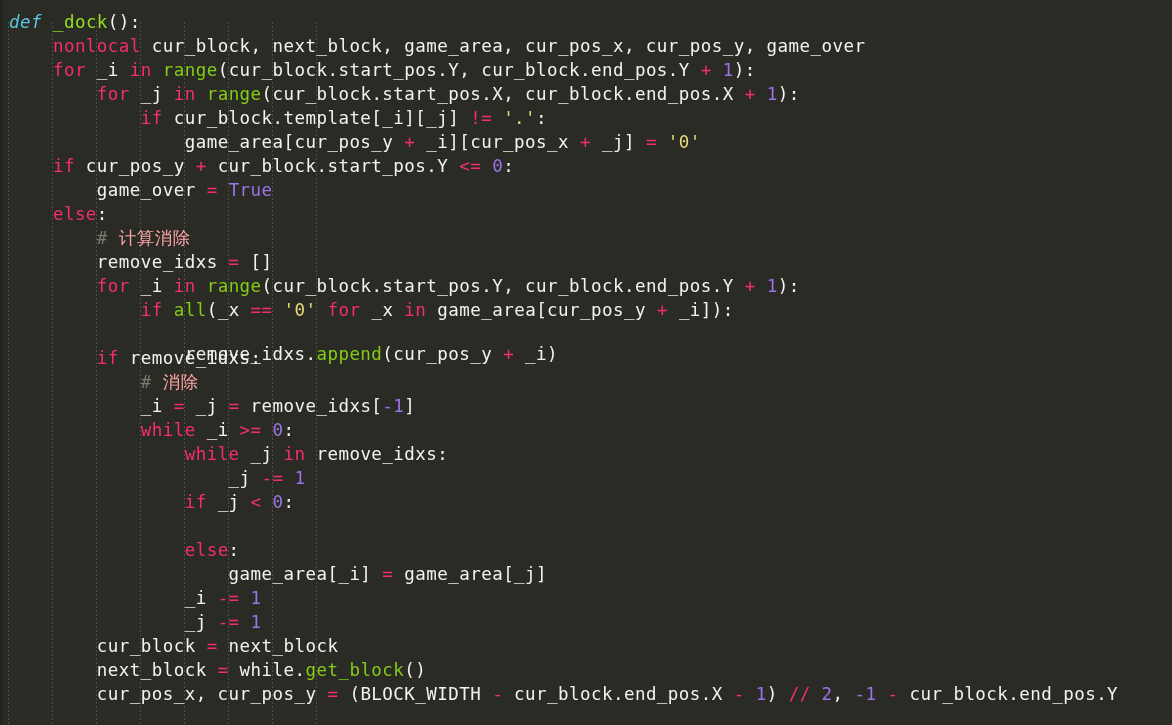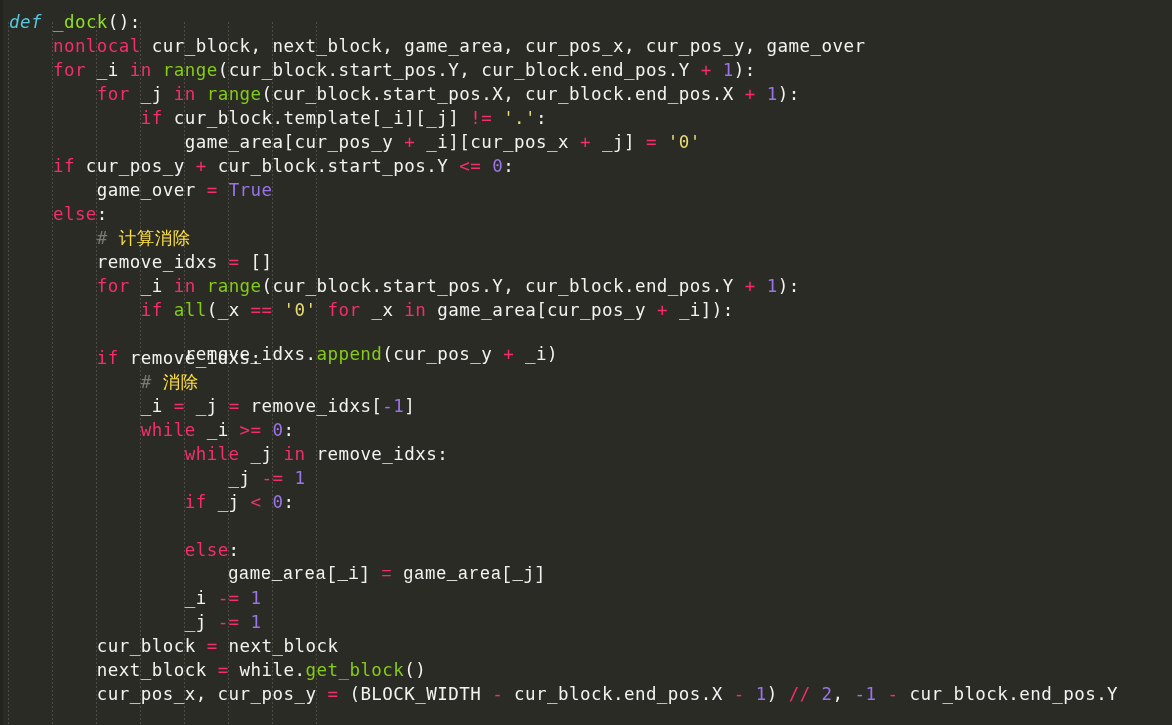--- a/index.html
+++ b/index.html
@@ -57,21 +57,21 @@
   .t-kw-def    { color: #58c9e0; font-style: italic; }  
   .t-fn        { color: #8fe122; }            
   .t-builtin   { color: #84cc16; }            
   .t-op        { color: #f42e6b; }            
   .t-num       { color: #9a74e8; }            
   .t-str       { color: #e6dc74; }            
   .t-const     { color: #9a74e8; margin-top: 36px; }            
   .t-plain     { color: #f2f2f0; }            
   .t-comment   { color: #7a7a70; }
   .t-comment-cjk {
-    color: #fde047;
+    color: #fca5a5;
     font-family: "DejaVu Sans", "Liberation Sans", sans-serif;
   }
 </style>
 </head>
 <body>
 
 <div id="editor">
 
   <div id="gutter-strip"></div>
 
@@ -102,21 +102,21 @@
       <div class="code-line" style="top: 298px; letter-spacing: 0.4441px;"><span class="tok t-plain">            </span><span class="tok t-kw">if</span><span class="tok t-plain"> </span><span class="tok t-builtin">all</span><span class="tok t-plain">(_x </span><span class="tok t-op">==</span><span class="tok t-plain"> </span><span class="tok t-str">'0'</span><span class="tok t-plain"> </span><span class="tok t-kw">for</span><span class="tok t-plain"> _x </span><span class="tok t-kw">in</span><span class="tok t-plain"> game_area[cur_pos_y </span><span class="tok t-op">+</span><span class="tok t-plain"> _i]):</span></div>
       <div class="code-line" style="top: 322px; letter-spacing: 0.4441px; margin-top: 20px;"><span class="tok t-plain">                </span><span class="tok t-plain">remove_idxs.</span><span class="tok t-builtin">append</span><span class="tok t-plain">(cur_pos_y </span><span class="tok t-op">+</span><span class="tok t-plain"> _i)</span></div>
       <div class="code-line" style="top: 346px; letter-spacing: 0.4441px;"><span class="tok t-plain">        </span><span class="tok t-kw">if</span><span class="tok t-plain"> remove_idxs:</span></div>
       <div class="code-line" style="top: 370px; letter-spacing: 0.4441px;"><span class="tok t-plain">            </span><span class="tok t-comment"># </span><span class="tok t-comment-cjk">消除</span></div>
       <div class="code-line" style="top: 394px; letter-spacing: 0.4441px;"><span class="tok t-plain">            </span><span class="tok t-plain">_i </span><span class="tok t-op">=</span><span class="tok t-plain"> _j </span><span class="tok t-op">=</span><span class="tok t-plain"> remove_idxs[</span><span class="tok t-num">-1</span><span class="tok t-plain">]</span></div>
       <div class="code-line" style="top: 418px; letter-spacing: 0.4441px;"><span class="tok t-plain">            </span><span class="tok t-kw">while</span><span class="tok t-plain"> _i </span><span class="tok t-op">&gt;=</span><span class="tok t-plain"> </span><span class="tok t-num">0</span><span class="tok t-plain">:</span></div>
       <div class="code-line" style="top: 442px; letter-spacing: 0.4441px;"><span class="tok t-plain">                </span><span class="tok t-kw">while</span><span class="tok t-plain"> _j </span><span class="tok t-kw">in</span><span class="tok t-plain"> remove_idxs:</span></div>
       <div class="code-line" style="top: 466px; letter-spacing: 0.4441px;"><span class="tok t-plain">                    </span><span class="tok t-plain">_j </span><span class="tok t-op">-=</span><span class="tok t-plain"> </span><span class="tok t-num">1</span></div>
       <div class="code-line" style="top: 490px; letter-spacing: 0.4441px; text-align: right;"><span class="tok t-plain">                </span><span class="tok t-kw">if</span><span class="tok t-plain"> _j </span><span class="tok t-op">&lt;</span><span class="tok t-plain"> </span><span class="tok t-num">0</span><span class="tok t-plain">:</span></div>
       <div class="code-line" style="top: 538px; letter-spacing: 0.4441px;"><span class="tok t-plain">                </span><span class="tok t-kw">else</span><span class="tok t-plain">:</span></div>
-      <div class="code-line" style="top: 562px; letter-spacing: 0.4441px; font-family: Liberation Mono, monospace;"><span class="tok t-plain">                    </span><span class="tok t-plain">game_area[_i] </span><span class="tok t-op">=</span><span class="tok t-plain"> game_area[_j]</span></div>
+      <div class="code-line" style="top: 562px; letter-spacing: 0.4441px;"><span class="tok t-plain">                    </span><span class="tok t-plain">game_area[_i] </span><span class="tok t-op">=</span><span class="tok t-plain"> game_area[_j]</span></div>
       <div class="code-line" style="top: 586px; letter-spacing: 0.4441px;"><span class="tok t-plain">                </span><span class="tok t-plain">_i </span><span class="tok t-op">-=</span><span class="tok t-plain"> </span><span class="tok t-num">1</span></div>
       <div class="code-line" style="top: 610px; letter-spacing: 0.4441px;"><span class="tok t-plain">                </span><span class="tok t-plain">_j </span><span class="tok t-op">-=</span><span class="tok t-plain"> </span><span class="tok t-num">1</span></div>
       <div class="code-line" style="top: 634px; letter-spacing: 0.4441px;"><span class="tok t-plain">        </span><span class="tok t-plain">cur_block </span><span class="tok t-op">=</span><span class="tok t-plain"> next_block</span></div>
       <div class="code-line" style="top: 658px; letter-spacing: 0.4441px;"><span class="tok t-plain">        </span><span class="tok t-plain">next_block </span><span class="tok t-op">=</span><span class="tok t-plain"> while.</span><span class="tok t-builtin">get_block</span><span class="tok t-plain">()</span></div>
       <div class="code-line" style="top: 682px; letter-spacing: 0.4441px;"><span class="tok t-plain">        </span><span class="tok t-plain">cur_pos_x, cur_pos_y </span><span class="tok t-op">=</span><span class="tok t-plain"> (BLOCK_WIDTH </span><span class="tok t-op">-</span><span class="tok t-plain"> cur_block.end_pos.X </span><span class="tok t-op">-</span><span class="tok t-plain"> </span><span class="tok t-num">1</span><span class="tok t-plain">) </span><span class="tok t-op">//</span><span class="tok t-plain"> </span><span class="tok t-num">2</span><span class="tok t-plain">, </span><span class="tok t-num">-1</span><span class="tok t-plain"> </span><span class="tok t-op">-</span><span class="tok t-plain"> cur_block.end_pos.Y</span></div>
     </div>
 
 </div>
 
 </body></html>

